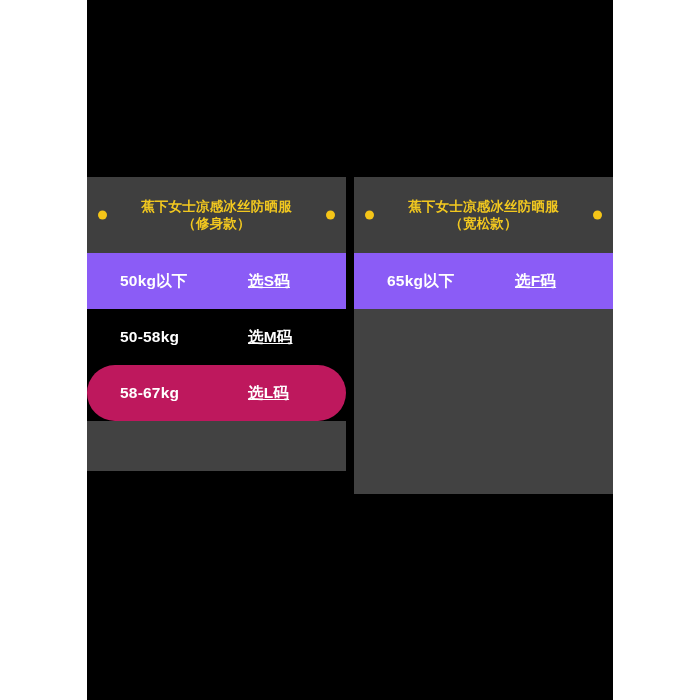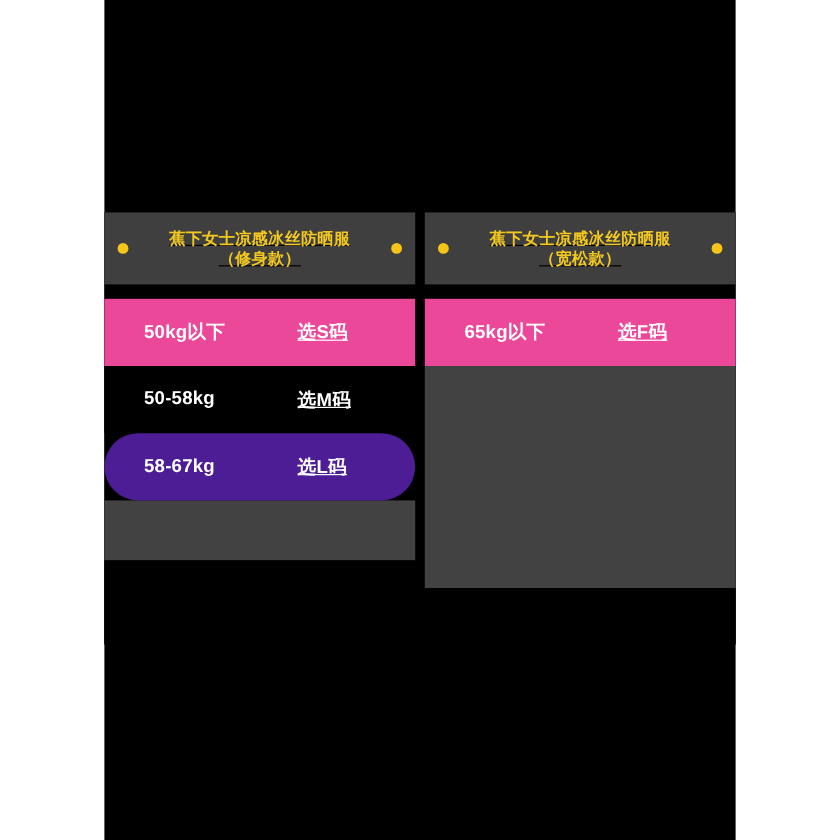--- a/index.html
+++ b/index.html
@@ -41,28 +41,27 @@
     display: flex;
     flex-direction: column;
     background: #000000;
   }
   .chart-col.slim  { width: 259px; }
   .chart-col.loose { width: 259px; }
 
   
   .col-header {
     position: relative;
-    height: 60px;
+    height: 76px;
     background: #3f3f3f;
     display: flex;
     align-items: center;
     justify-content: center;
     box-sizing: border-box;
     padding: 0 22px;
-    text-decoration: underline;
   }
   .col-header-text {
     color: #f2c81f;
     font-size: 13.5px;
     font-weight: bold;
     line-height: 1.28;
     text-align: center;
     letter-spacing: 0.2px;
     white-space: pre-line;
   }
@@ -96,23 +95,23 @@
   }
   .row .size {
     position: absolute;
     left: 161px;
     color: #ffffff;
     font-size: 15.5px;
     font-weight: bold;
     letter-spacing: 0.2px;
     text-decoration: underline;
   }
-  .row.bg-gold  { background: #ec4899; margin-top: 12px; }
+  .row.bg-gold  { background: #8b5cf6; }
   .row.bg-black { background: #000000; }
-  .row.bg-sage  { background: #4c1d95; border-radius: 28px; }
+  .row.bg-sage  { background: #be185d; border-radius: 28px; }
 
   
   .filler {
     background: #424242;
   }
   .filler.slim-tail  { height: 50px; }
   .filler.loose-tail { height: 185px; }
   .tail-black { background: #000000; flex: 1; }
 </style>
 </head>

